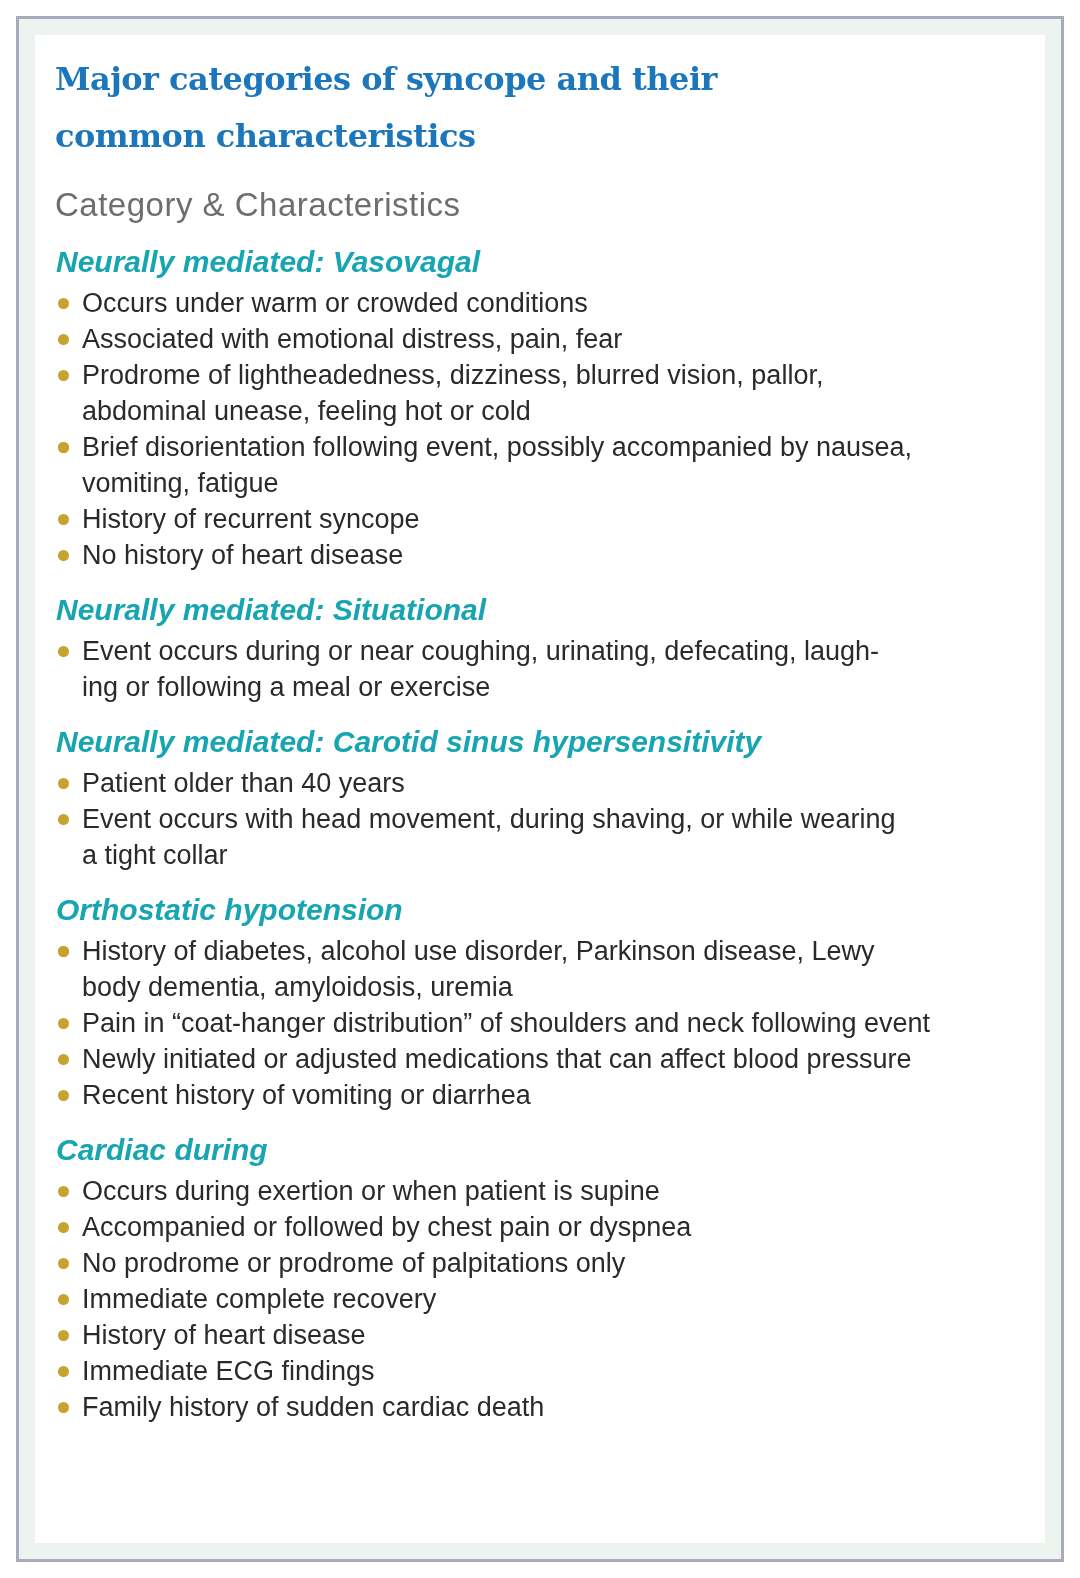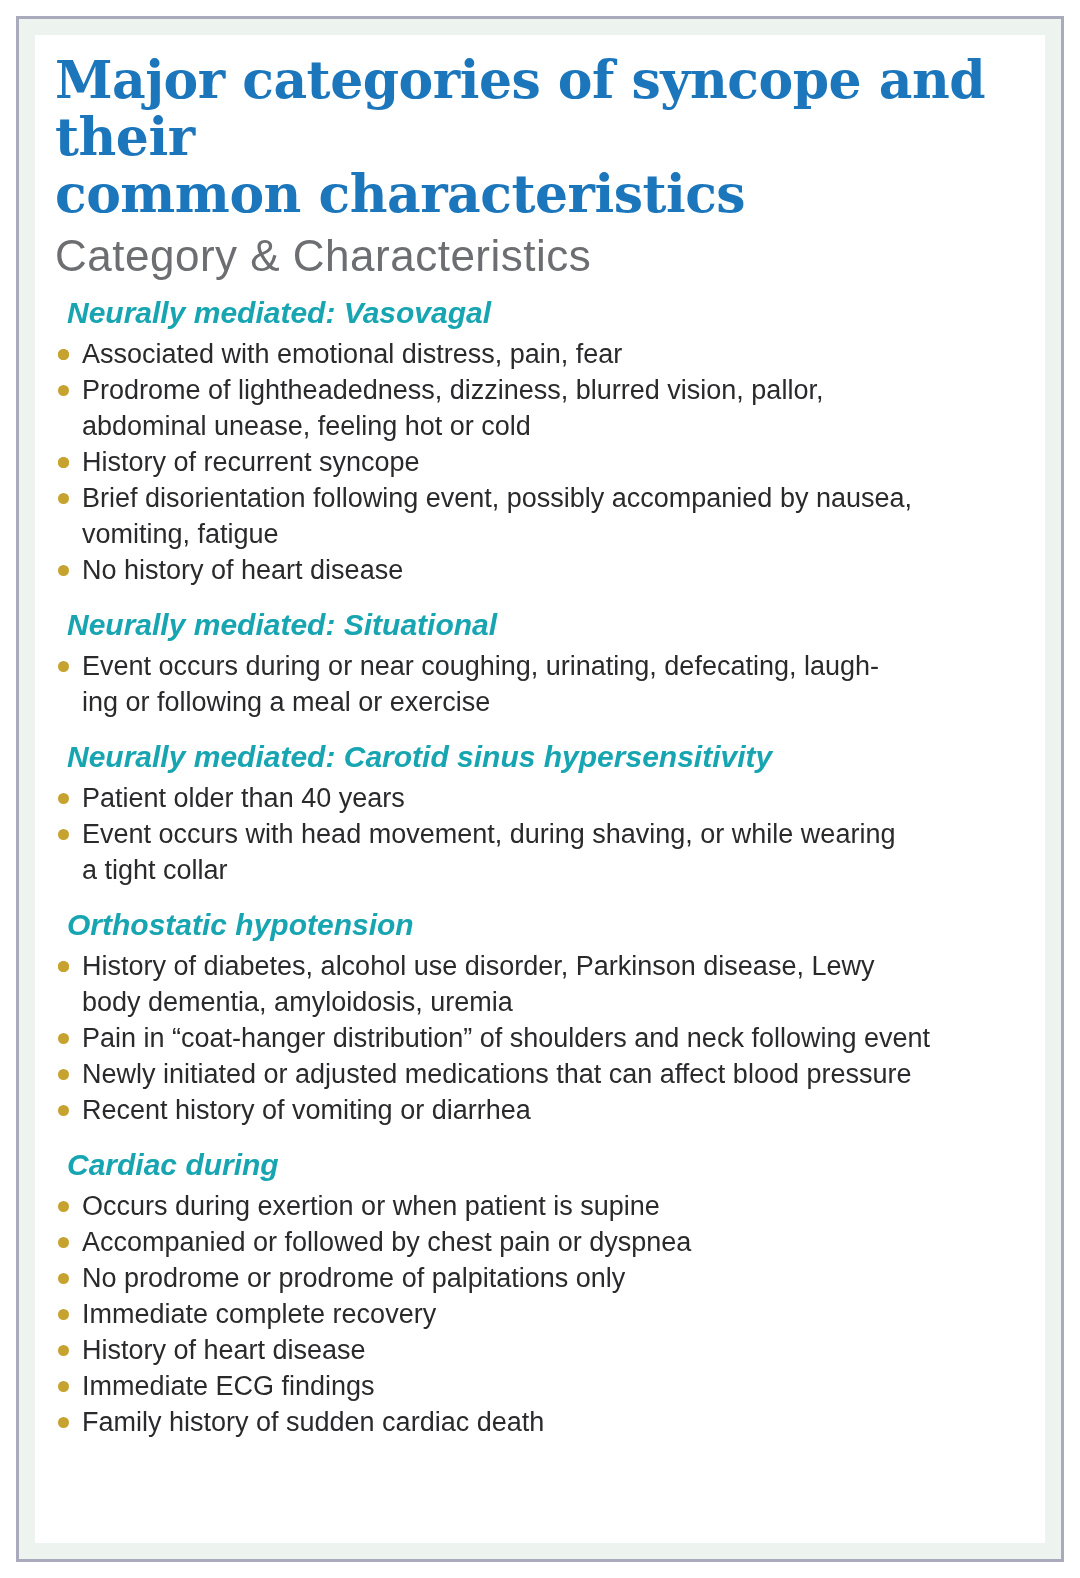--- a/index.html
+++ b/index.html
@@ -17,42 +17,42 @@
   }
   .content-panel {
     background: #ffffff;
     width: 100%; height: 100%;
     padding: 10px 24px 30px 20px;
     overflow: hidden;
   }
   .figure-title {
     font-family: "DejaVu Serif", serif;
     font-weight: bold;
-    font-size: 52px;
+    font-size: 32px;
     line-height: 57px;
     color: #1b76bc;
     white-space: pre-line;
-    margin: 6px 0 14px 0;
+    margin: 6px 0 20px 0;
     letter-spacing: -0.5px;
   }
   .figure-subtitle {
-    font-size: 44px;
+    font-size: 33px;
     font-weight: 400;
     color: #6d6e71;
     line-height: 40px;
     margin-bottom: 6px;
     letter-spacing: 0.5px;
   }
   .section-heading {
     font-size: 30px;
     font-weight: bold;
     font-style: italic;
     color: #17a5b1;
     line-height: 38px;
-    margin: 18px 0 4px 12px;
+    margin: 18px 0 4px 1px;
   }
   ul.bullet-list { list-style: none; }
   ul.bullet-list li {
     position: relative;
     padding-left: 27px;
     font-size: 27px;
     line-height: 36px;
     color: #2a2a2c;
   }
   ul.bullet-list li .bullet {
@@ -72,28 +72,28 @@
 <div class="figure-frame">
   <div class="content-panel">
 
     <h1 class="figure-title">Major categories of syncope and their
 common characteristics</h1>
     <div class="figure-subtitle">Category &amp; Characteristics</div>
 
     <section>
       <h2 class="section-heading">Neurally mediated: Vasovagal</h2>
       <ul class="bullet-list">
-        <li><span class="bullet"></span></li>
+        <li><span class="bullet"></span><span class="li-text">Occurs under warm or crowded conditions</span></li>
         <li><span class="bullet"></span><span class="li-text">Associated with emotional distress, pain, fear</span></li>
         <li><span class="bullet"></span><span class="li-text">Prodrome of lightheadedness, dizziness, blurred vision, pallor,
 abdominal unease, feeling hot or cold</span></li>
         <li><span class="bullet"></span></li>
-        <li><span class="bullet"></span><span class="li-text">History of recurrent syncope</span></li>
         <li><span class="bullet"></span><span class="li-text">Brief disorientation following event, possibly accompanied by nausea,
 vomiting, fatigue</span></li>
+        <li><span class="bullet"></span><span class="li-text">History of recurrent syncope</span></li>
         <li><span class="bullet"></span><span class="li-text">No history of heart disease</span></li>
       </ul>
     </section>
 
     <section>
       <h2 class="section-heading">Neurally mediated: Situational</h2>
       <ul class="bullet-list">
         <li><span class="bullet"></span><span class="li-text">Event occurs during or near coughing, urinating, defecating, laugh-
 ing or following a meal or exercise</span></li>
       </ul>

